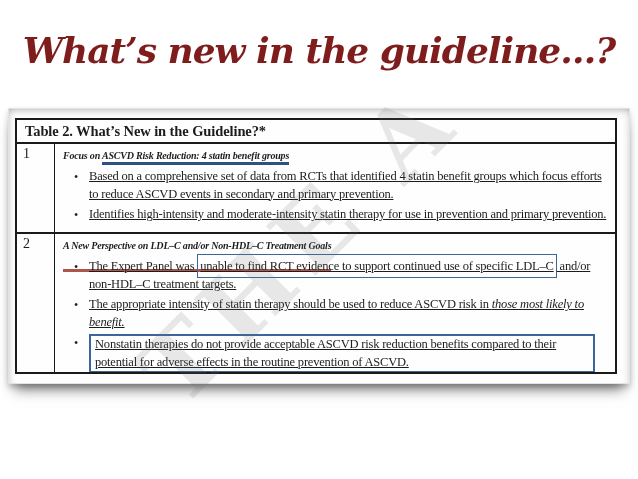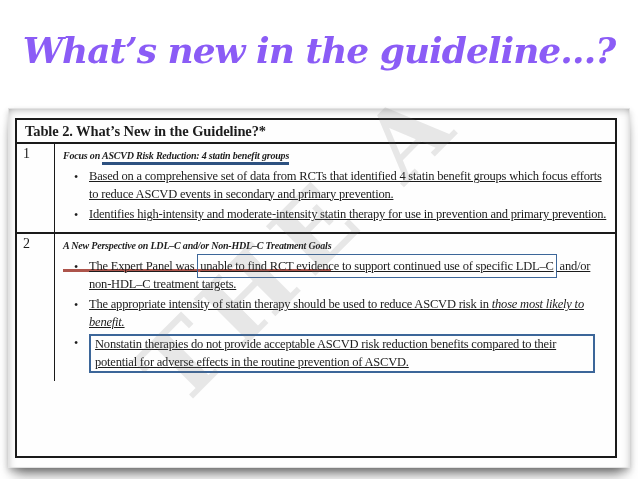--- a/index.html
+++ b/index.html
@@ -5,25 +5,25 @@
   html,body { margin:0; padding:0; background:#ffffff; }
   .slide {
     position:relative; width:638px; height:479px; background:#ffffff;
     overflow:hidden; font-family:"Liberation Serif", serif; color:#1c1c1c;
   }
   
   .title {
     position:absolute; top:26px; left:0; width:100%; margin:0;
     text-align:center; font-family:"DejaVu Serif", serif;
     font-style:italic; font-weight:bold; font-size:36px; line-height:48px;
-    color:#8b5cf6; letter-spacing:-1px;
+    color:#7f1d1d; letter-spacing:-1px;
   }
   
   .scan {
-    position:absolute; left:8px; top:108px; width:622px; height:360px;
+    position:absolute; left:8px; top:108px; width:622px; height:276px;
     background:#fefefe; border:1px solid #e2e2e2; box-sizing:border-box;
     box-shadow:
       0 11px 13px -6px rgba(0,0,0,0.55),
       0 3px 6px rgba(0,0,0,0.18),
       inset 0 7px 9px -7px rgba(0,0,0,0.35),
       inset 7px 0 9px -8px rgba(0,0,0,0.25),
       inset -7px 0 9px -8px rgba(0,0,0,0.22);
   }
   .watermark {
     position:absolute; left:108px; top:238px; margin:0;

